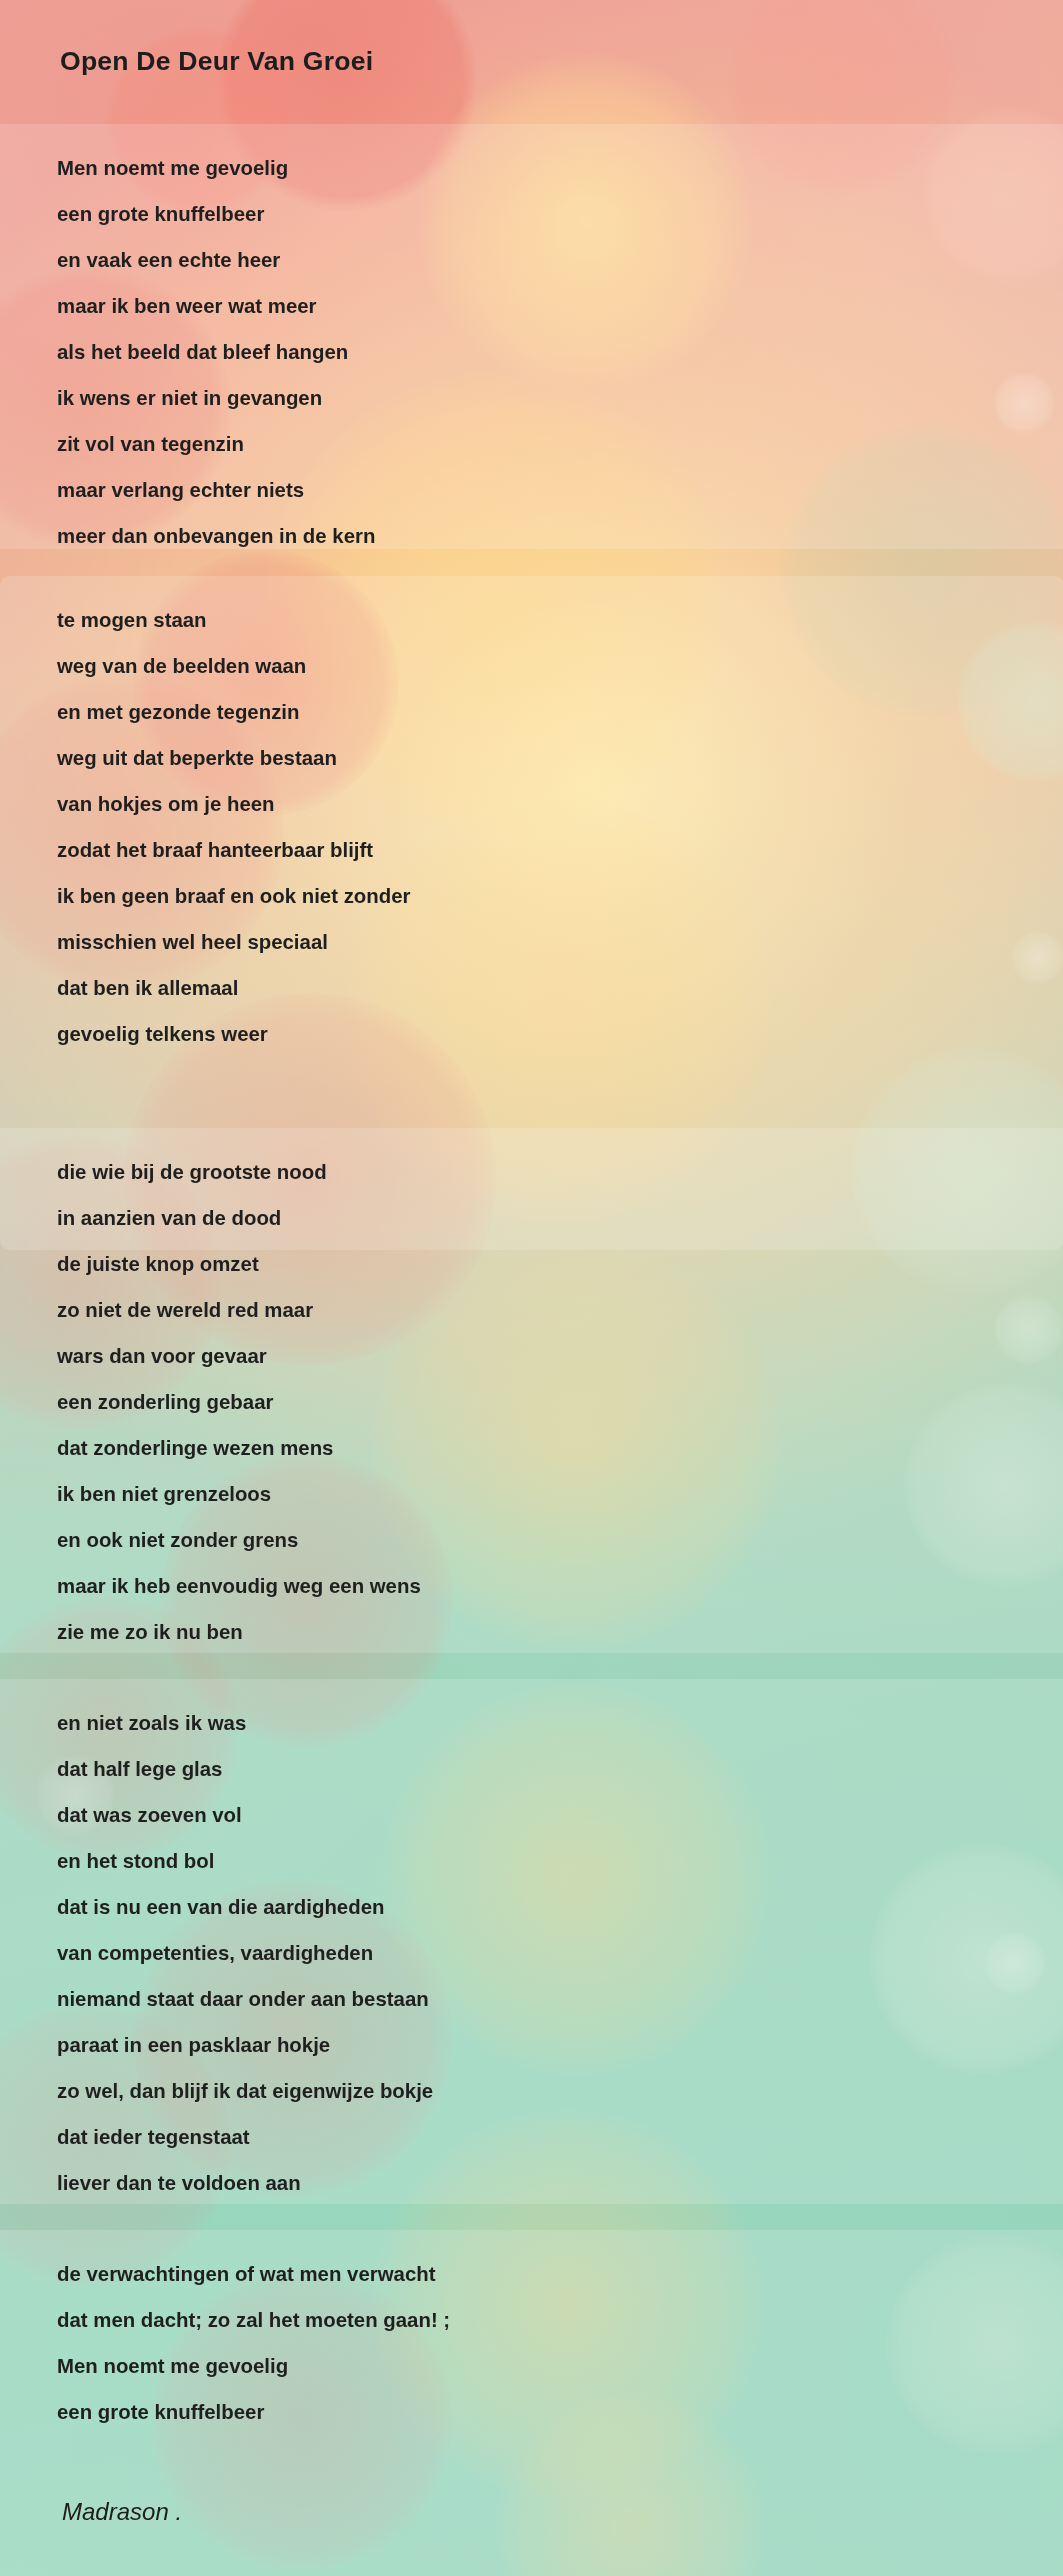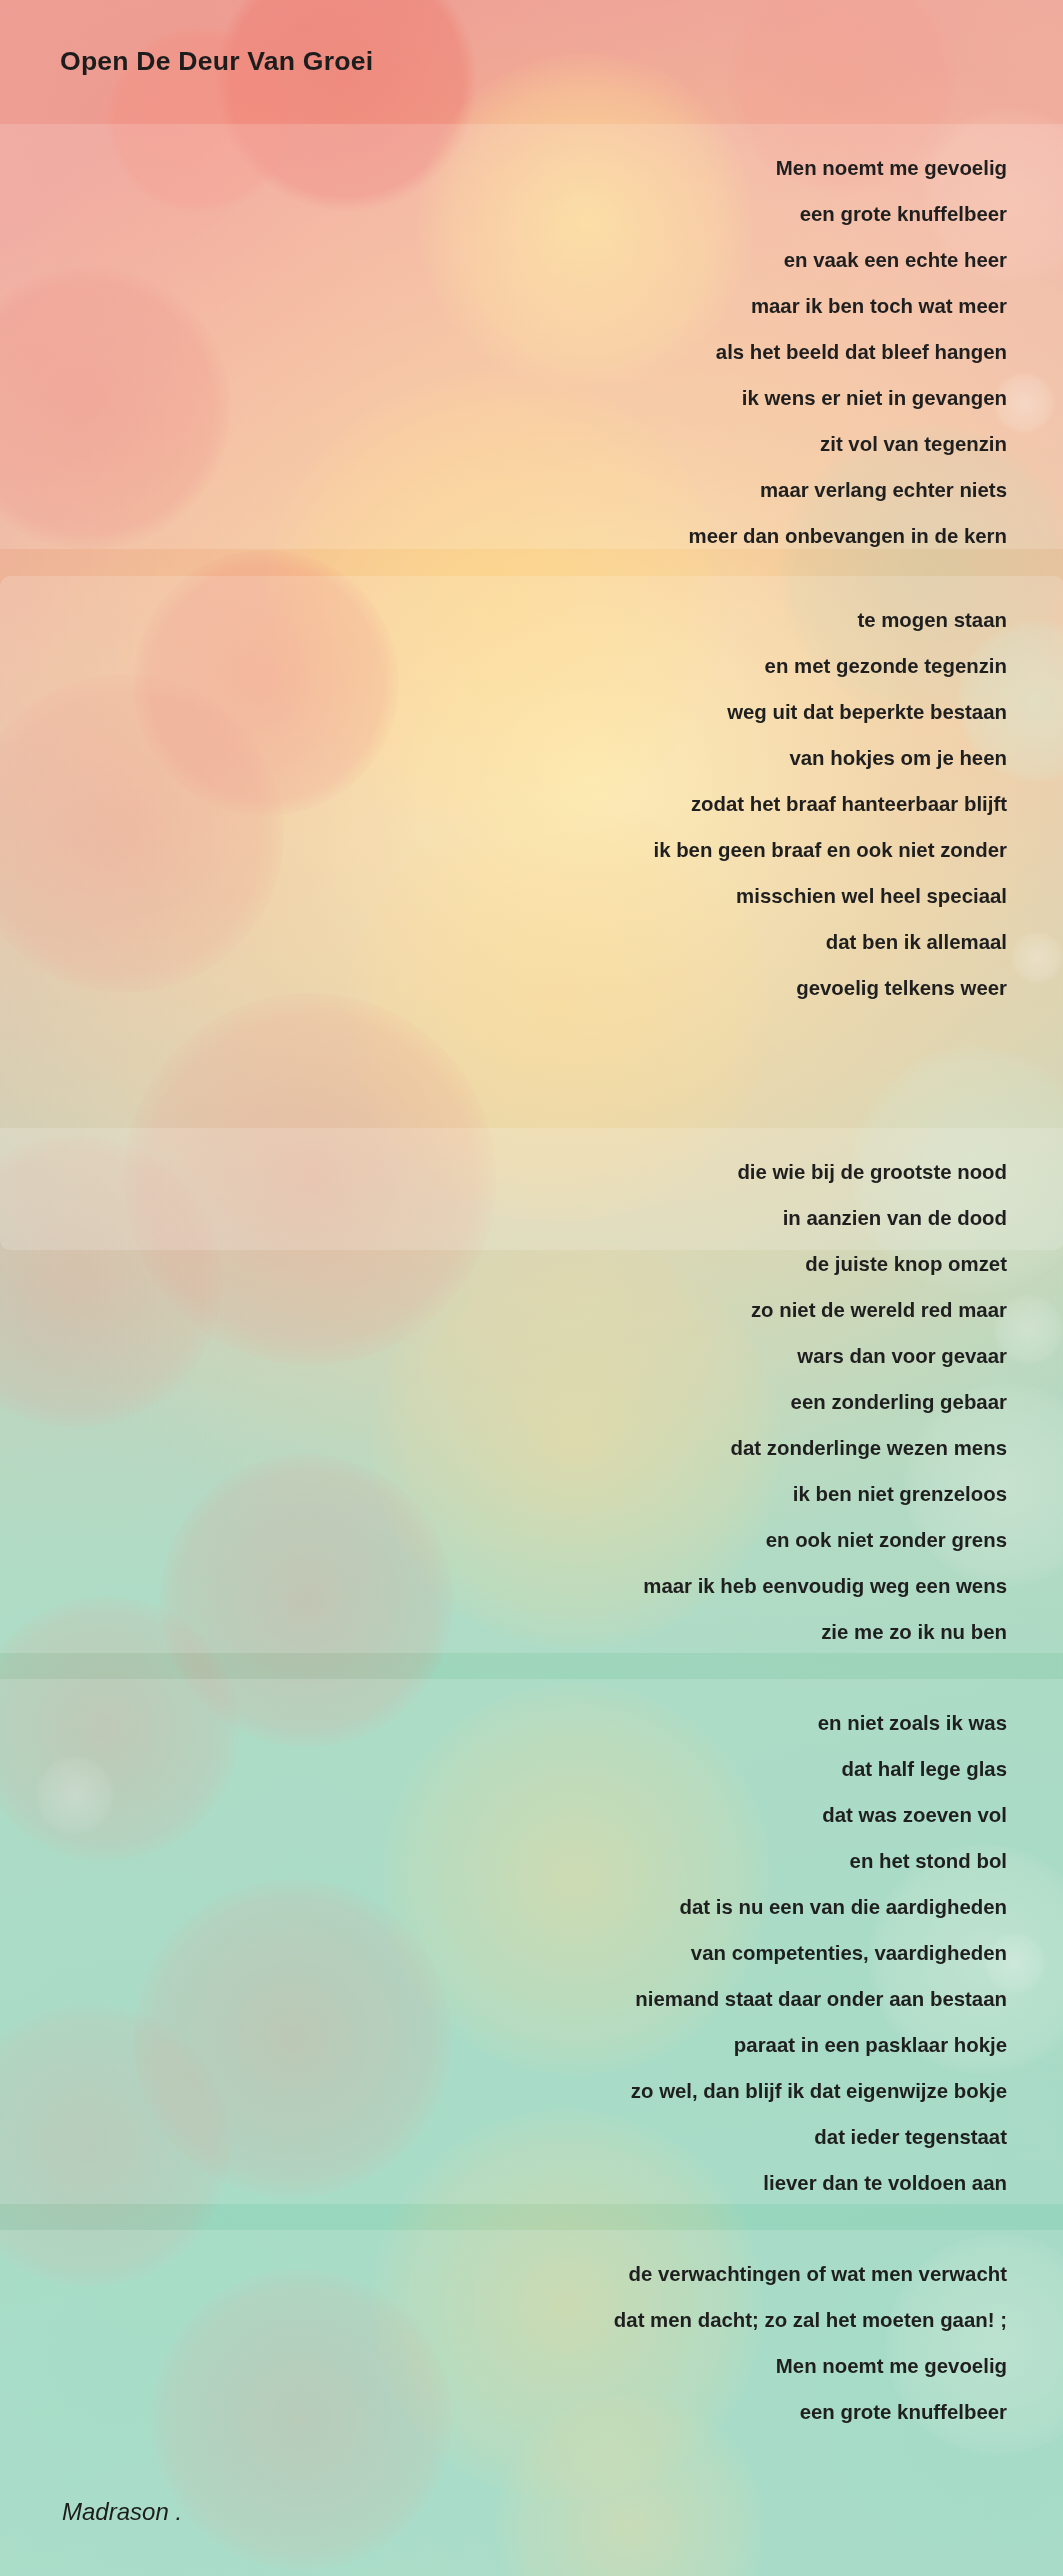--- a/index.html
+++ b/index.html
@@ -16,21 +16,20 @@
     height: 2576px;
     overflow: hidden;
     
     background:
       radial-gradient(circle at 55% 30%, rgba(255, 236, 170, 0.95) 0%, rgba(255, 220, 150, 0.55) 18%, rgba(255, 200, 150, 0.0) 42%),
       radial-gradient(circle at 18% 8%, rgba(240, 150, 140, 0.85) 0%, rgba(236, 160, 150, 0.35) 28%, rgba(230, 170, 160, 0) 55%),
       radial-gradient(circle at 88% 6%, rgba(245, 175, 160, 0.75) 0%, rgba(240, 180, 165, 0.2) 30%, rgba(240, 190, 170, 0) 60%),
       radial-gradient(circle at 10% 92%, rgba(150, 215, 190, 0.9) 0%, rgba(160, 218, 195, 0.35) 35%, rgba(170, 220, 200, 0) 65%),
       radial-gradient(circle at 92% 95%, rgba(140, 210, 185, 0.9) 0%, rgba(150, 212, 190, 0.3) 35%, rgba(160, 215, 195, 0) 65%),
       linear-gradient(170deg, #e8a79c 0%, #e9b49f 12%, #d7c1a6 26%, #b9cdae 42%, #a5d3b4 58%, #9ed2b6 74%, #a8d6bd 88%, #b6dcc6 100%);
-    text-align: right;
   }
 
   
   .bokeh {
     position: absolute;
     border-radius: 50%;
     pointer-events: none;
   }
 
   
@@ -108,30 +107,31 @@
   <div class="bokeh" style="left:993px;top:1294px;width:71px;height:71px;background:radial-gradient(circle,rgba(255,255,255,0.26) 0%,rgba(255,255,255,0.10) 60%,rgba(255,255,255,0) 72%);"></div>
   <div class="bokeh" style="left:984px;top:1932px;width:62px;height:62px;background:radial-gradient(circle,rgba(255,255,255,0.24) 0%,rgba(255,255,255,0.09) 60%,rgba(255,255,255,0) 72%);"></div>
   <div class="bokeh" style="left:35px;top:1755px;width:80px;height:80px;background:radial-gradient(circle,rgba(255,255,255,0.22) 0%,rgba(255,255,255,0.08) 60%,rgba(255,255,255,0) 72%);"></div>
 
   <div class="poem-title">Open De Deur Van Groei</div>
 
   <div class="stanza" style="top:124px;height:425px;padding-top:21px;">
     <div class="line">Men noemt me gevoelig</div>
     <div class="line">een grote knuffelbeer</div>
     <div class="line">en vaak een echte heer</div>
-    <div class="line">maar ik ben toch wat meer</div>
+    <div class="line">maar ik ben weer wat meer</div>
     <div class="line">als het beeld dat bleef hangen</div>
     <div class="line">ik wens er niet in gevangen</div>
     <div class="line">zit vol van tegenzin</div>
     <div class="line">maar verlang echter niets</div>
     <div class="line">meer dan onbevangen in de kern</div>
   </div>
 
   <div class="stanza" style="top:576px;height:674px;padding-top:21px;border-radius:10px;">
     <div class="line">te mogen staan</div>
+    <div class="line">weg van de beelden waan</div>
     <div class="line">en met gezonde tegenzin</div>
     <div class="line">weg uit dat beperkte bestaan</div>
     <div class="line">van hokjes om je heen</div>
     <div class="line">zodat het braaf hanteerbaar blijft</div>
     <div class="line">ik ben geen braaf en ook niet zonder</div>
     <div class="line">misschien wel heel speciaal</div>
     <div class="line">dat ben ik allemaal</div>
     <div class="line">gevoelig telkens weer</div>
   </div>
 

